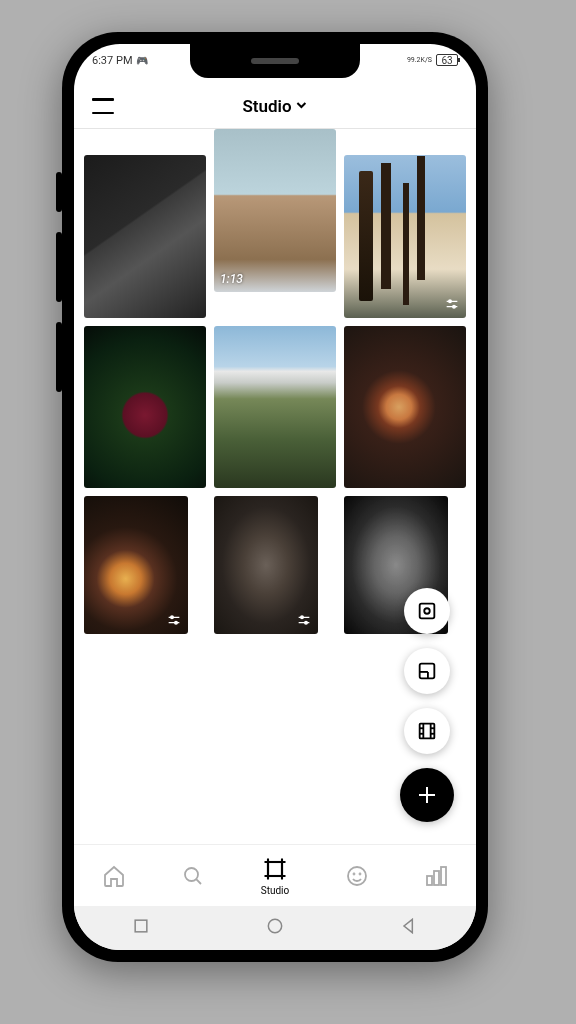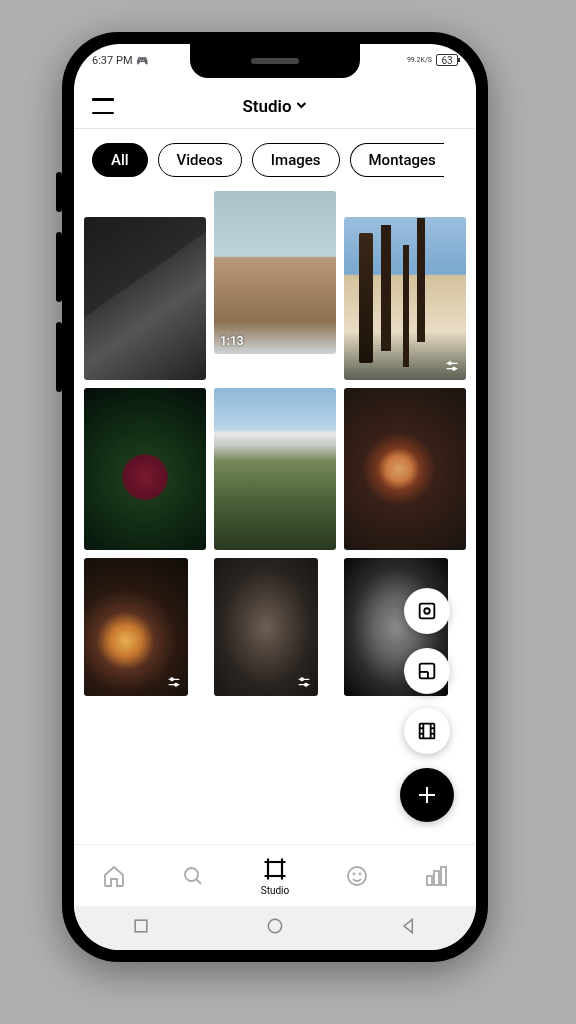--- a/index.html
+++ b/index.html
@@ -143,20 +143,21 @@
     position: relative;
     aspect-ratio: 3/4;
     border-radius: 3px;
     overflow: hidden;
     background: #888;
   }
   .cell .badge-time {
     position: absolute; left: 6px; bottom: 6px;
     color:#fff; font-size: 12px; font-weight: 500;
     text-shadow: 0 0 3px rgba(0,0,0,0.7);
+    font-style: italic;
   }
   .cell .slider-icon {
     position: absolute; right: 6px; bottom: 6px;
     color:#fff; width:16px; height:16px;
   }
   .slider-icon svg { width:100%; height:100%; }
 
   
   .thumb1 { background: linear-gradient(145deg,#1b1b1b 0%,#2a2a2a 40%, #3a3a3a 41%, #555 60%, #222 100%); }
   .thumb2 { background: linear-gradient(to bottom,#a8c0c8 0%,#bcd4dc 40%,#b89878 41%,#8c7050 80%,#cfd4d8 100%); }
@@ -265,26 +266,20 @@
           <span class="chevron-down">
             <svg width="12" height="12" viewBox="0 0 12 12" fill="none" stroke="#000" stroke-width="2">
                 <path d="M2 4l4 4 4-4"></path>
               </svg>
           </span>
         </div>
       </div>
 
       <div class="divider"></div>
 
-      <div class="filter-row">
-        <div class="chip active">All</div>
-        <div class="chip">Videos</div>
-        <div class="chip">Images</div>
-        <div class="chip cut">Montages</div>
-      </div>
 
       <div class="grid-scroll">
         <div class="grid">
           <div class="cell thumb1" style="margin-top:26px;"></div>
           <div class="cell thumb2">
             <span class="badge-time">1:13</span>
           </div>
           <div class="cell thumb3" style="margin-top:26px;">
             <span class="slider-icon">
               <svg viewBox="0 0 24 24" fill="none" stroke="#fff" stroke-width="2">

